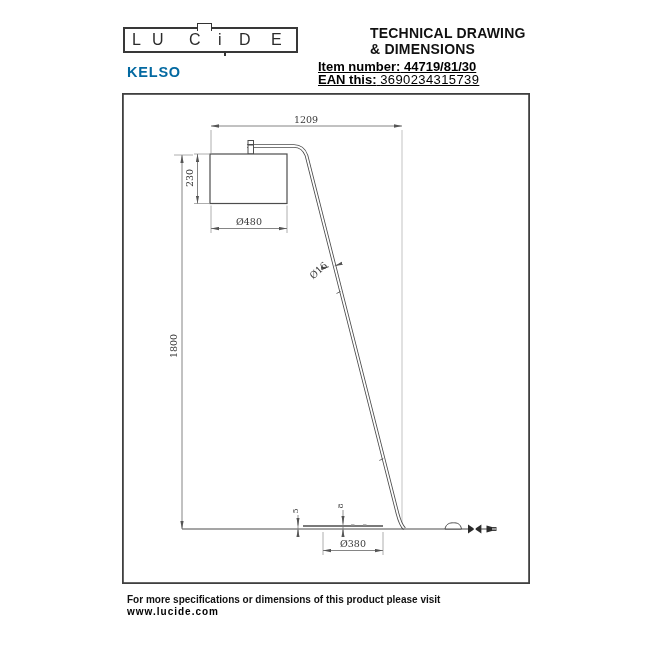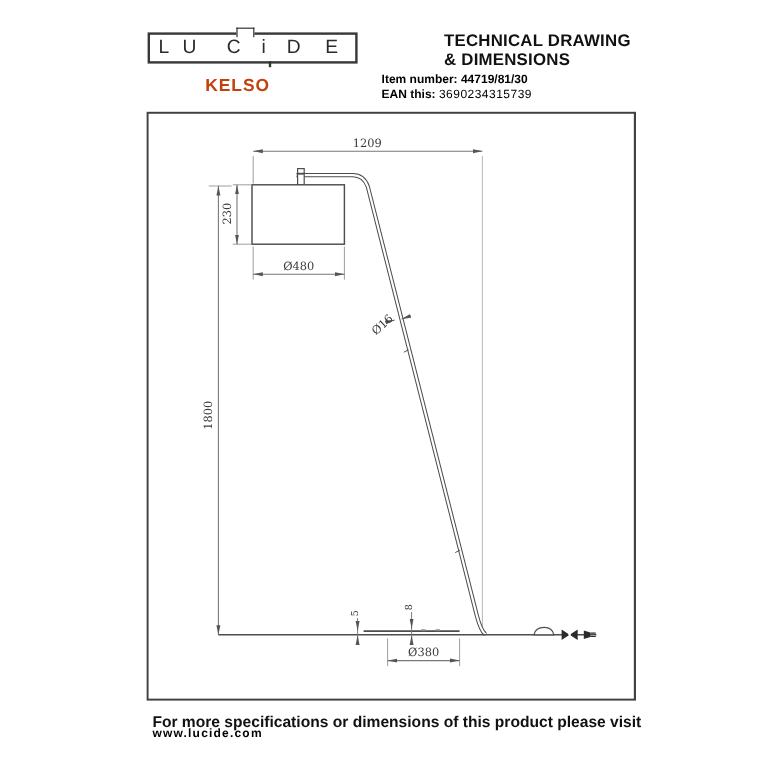--- a/index.html
+++ b/index.html
@@ -23,38 +23,38 @@
   }
   .logo-tail{
     position:absolute;left:99px;bottom:-5px;width:2px;height:5px;background:#333;
   }
   .doc-type{
     position:absolute;left:370px;top:25px;width:160px;text-align:left;
     font-size:14px;font-weight:700;letter-spacing:0.2px;color:#111;
   }
   .product-name{
     position:absolute;left:127px;top:64px;
-    font-size:14.5px;font-weight:bold;letter-spacing:0.8px;color:#c2410c;margin-left:44px;
+    font-size:14.5px;font-weight:bold;letter-spacing:0.8px;color:#0369a1;
   }
   .codes{
-    position:absolute;left:318px;top:61px;font-size:10px;line-height:12.5px;color:#000;
+    position:absolute;left:318px;top:61px;font-size:13px;line-height:12.5px;color:#000;text-decoration:underline;
   }
   .codes .lbl{font-weight:bold;}
   .codes .val-b{font-weight:bold;}
   .codes .val-n{font-weight:normal;letter-spacing:0.4px;}
   
   .drawing-wrap{position:absolute;left:122px;top:93px;width:408px;height:525px;}
   svg text.dimtxt{
     font-family:"DejaVu Serif", serif;fill:#3a3a3a;font-size:9.5px;
   }
   svg text.dimtxt.small{font-size:8px;}
   
   .footer-note{
     position:absolute;left:127px;top:594px;
-    font-size:13px;font-weight:bold;color:#111;
+    font-size:10px;font-weight:bold;color:#111;
   }
   .footer-url{
     position:absolute;left:127px;top:606px;
     font-size:10px;font-weight:bold;letter-spacing:1px;color:#000;
   }
 </style>
 </head>
 <body>
 
 <div class="logo-box">

